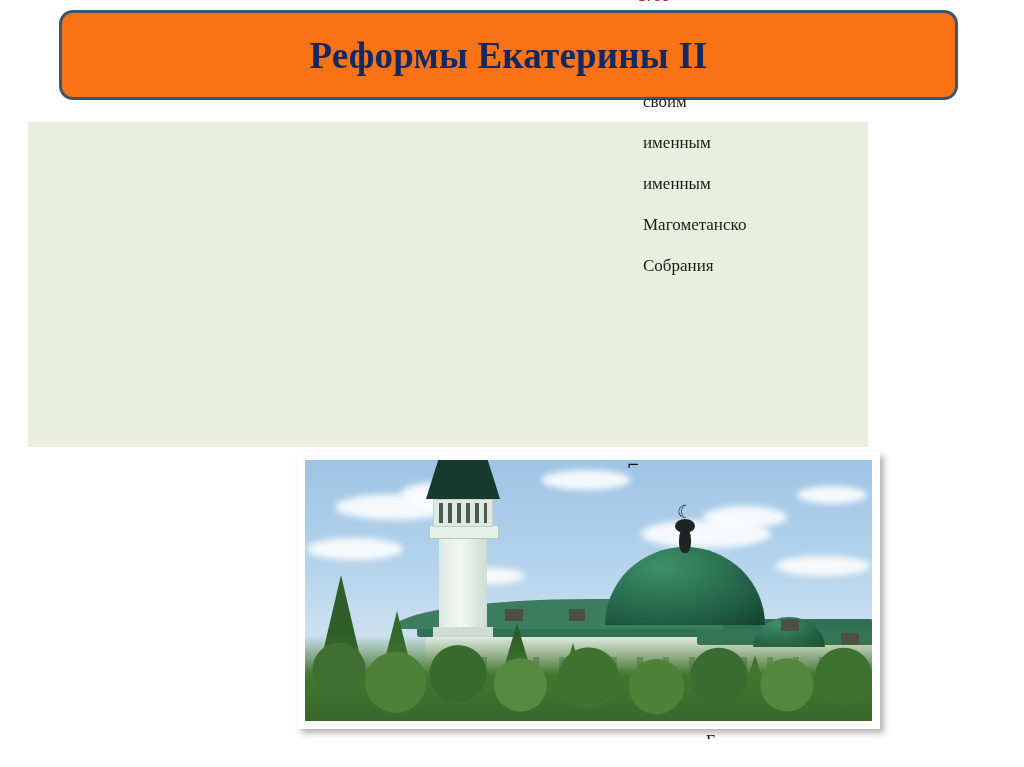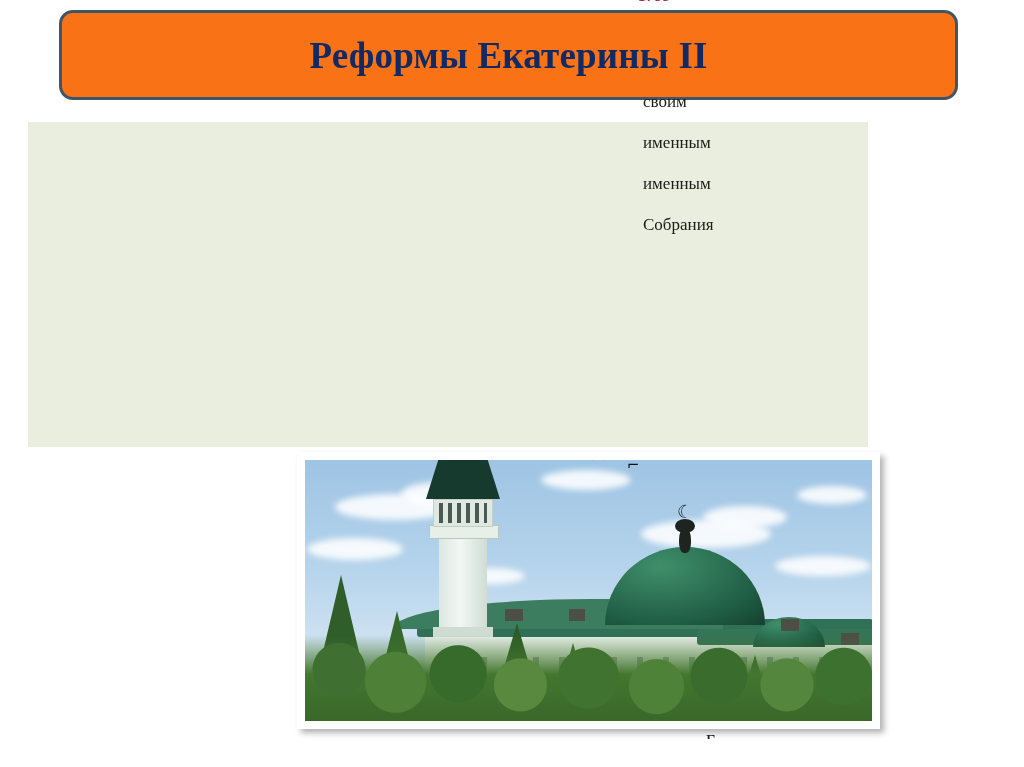--- a/index.html
+++ b/index.html
@@ -198,20 +198,21 @@
 <div id="title-box">
   <div id="title-text">Реформы Екатерины II</div>
 </div>
 
 <div id="content-panel"></div>
 
 <div id="body-text">
   <span class="ln">своим</span>
   <span class="ln">именным</span>
   <span class="ln">именным</span>
+  <span class="ln">Магометанско</span>
   <span class="ln">Собрания</span>
 </div>
 
 <div id="photo-frame">
   <div id="photo">
 
     <div class="cloud" style="left:30px;  top:34px;  width:120px; height:26px;"></div>
     <div class="cloud" style="left:96px;  top:22px;  width:80px;  height:24px;"></div>
     <div class="cloud" style="left:2px;   top:78px;  width:96px;  height:22px;"></div>
     <div class="cloud" style="left:236px; top:10px;  width:90px;  height:20px;"></div>

